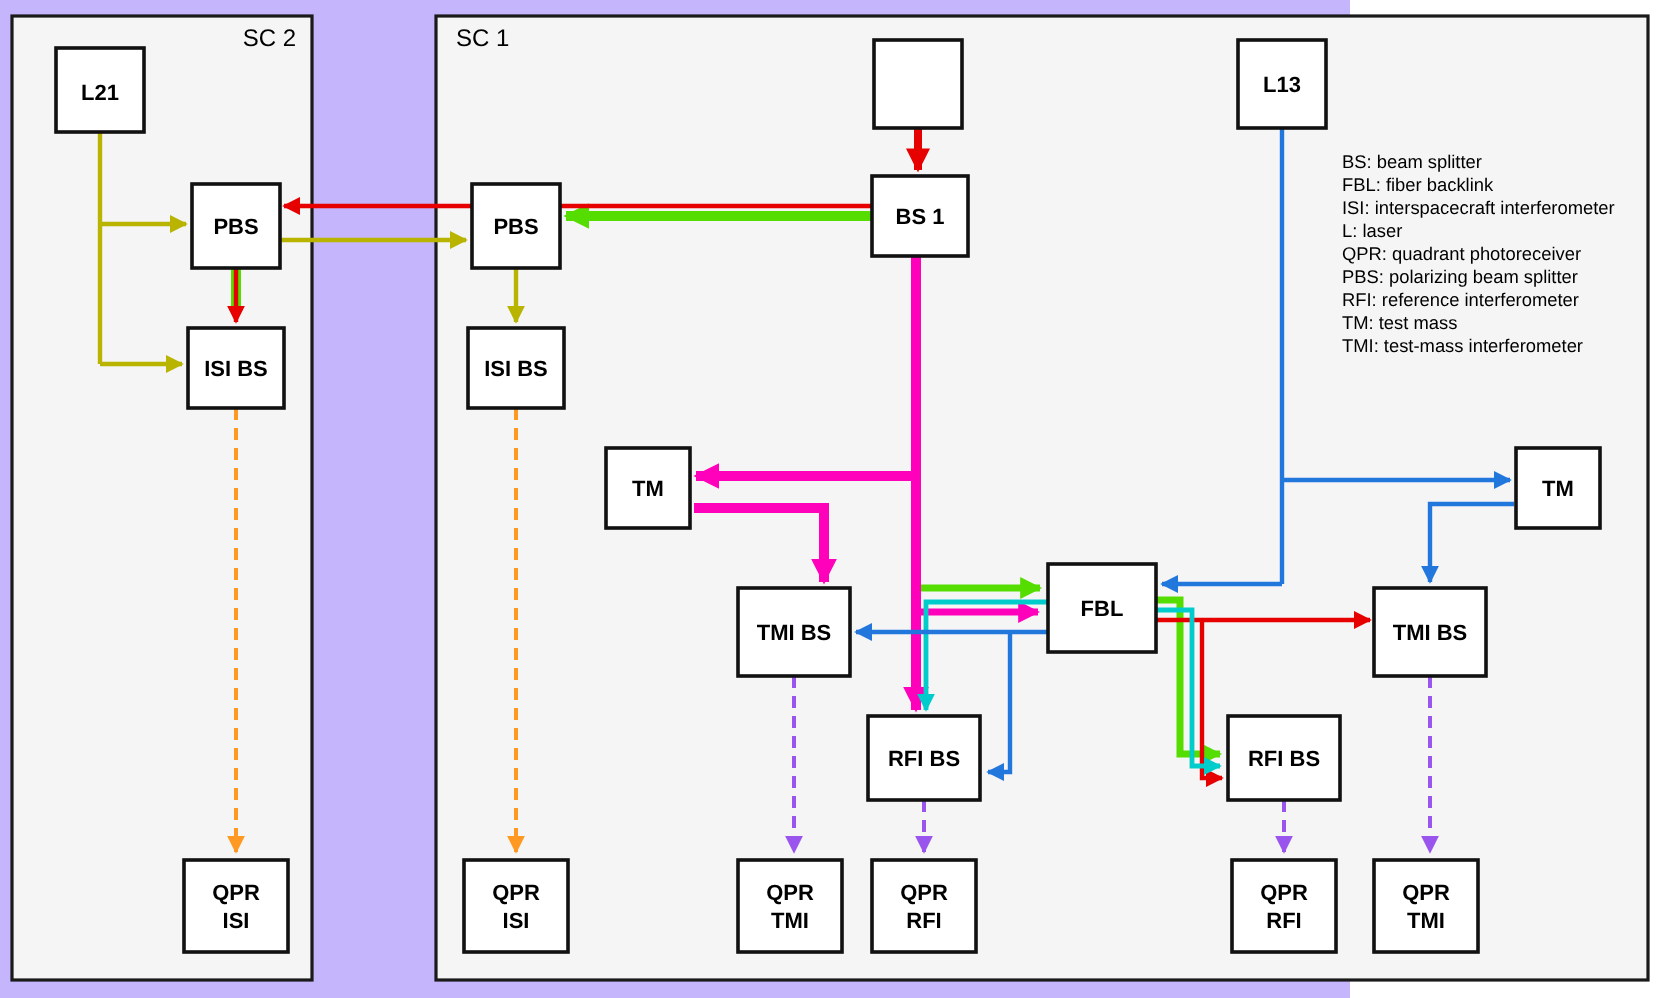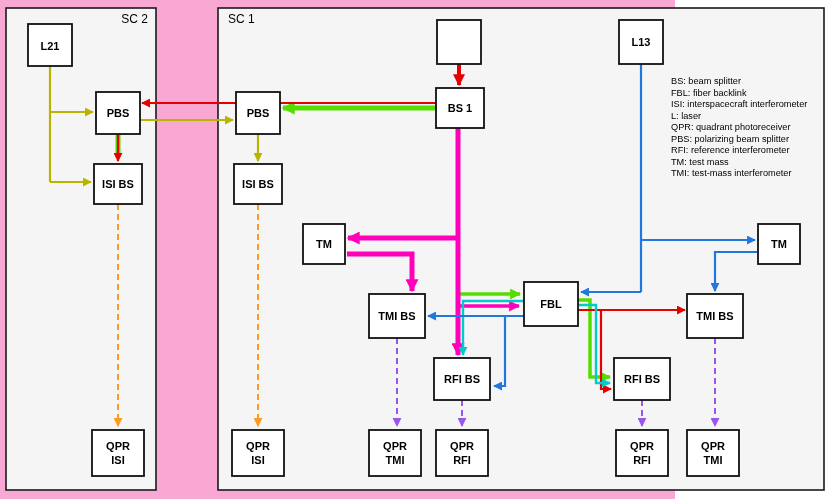--- a/index.html
+++ b/index.html
@@ -1,16 +1,16 @@
 <!DOCTYPE html>
 <html><head>
 <meta charset="utf-8">
 <style>
   html,body{margin:0;padding:0;background:#fff}
-  .stage{position:relative;width:675px;height:499px;background:#f9a8d4;font-family:"Liberation Sans",sans-serif}
+  .stage{position:relative;width:675px;height:499px;background:#c4b5fd;font-family:"Liberation Sans",sans-serif}
   svg{display:block}
   .frame{fill:#f5f5f5;stroke:#1a1a1a;stroke-width:1.6}
   .box{fill:#fff;stroke:#111;stroke-width:1.8}
   .lbl{font:bold 11px "Liberation Sans",sans-serif;fill:#000;text-anchor:middle}
   .lbl-light{fill:#fff}
   .sclbl{font:12px "Liberation Sans",sans-serif;fill:#000}
   .legend{font:9.2px "Liberation Sans",sans-serif;fill:#000}
   .beam-olive{stroke:#b8b400;stroke-width:2.2;fill:none}
   .beam-red{stroke:#e60000;stroke-width:2.2;fill:none}
   .beam-red-thick{stroke:#e60000;stroke-width:4;fill:none}

